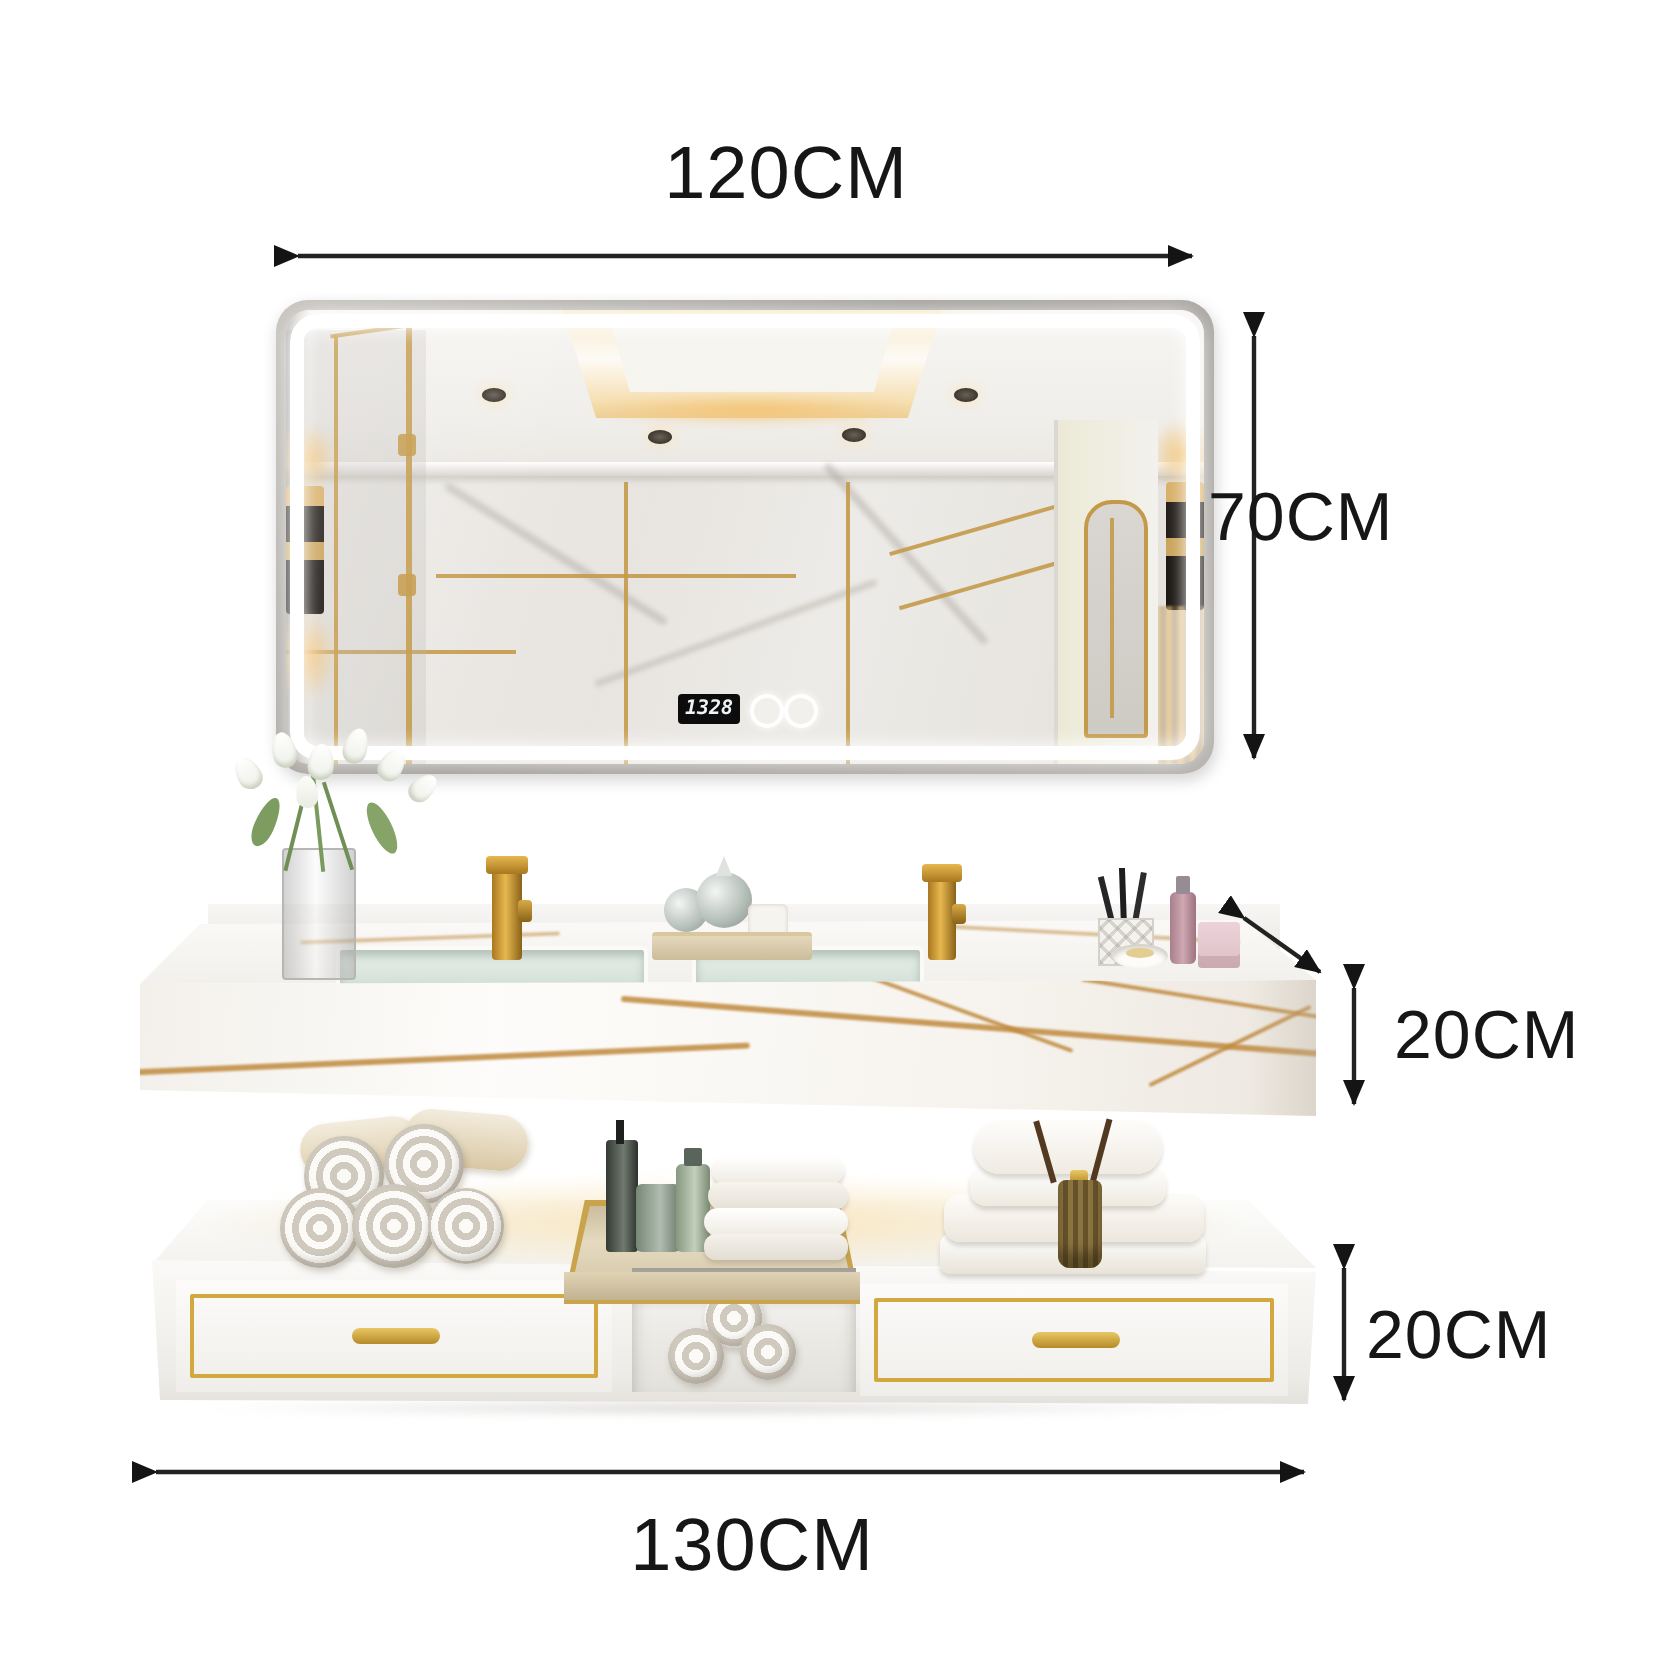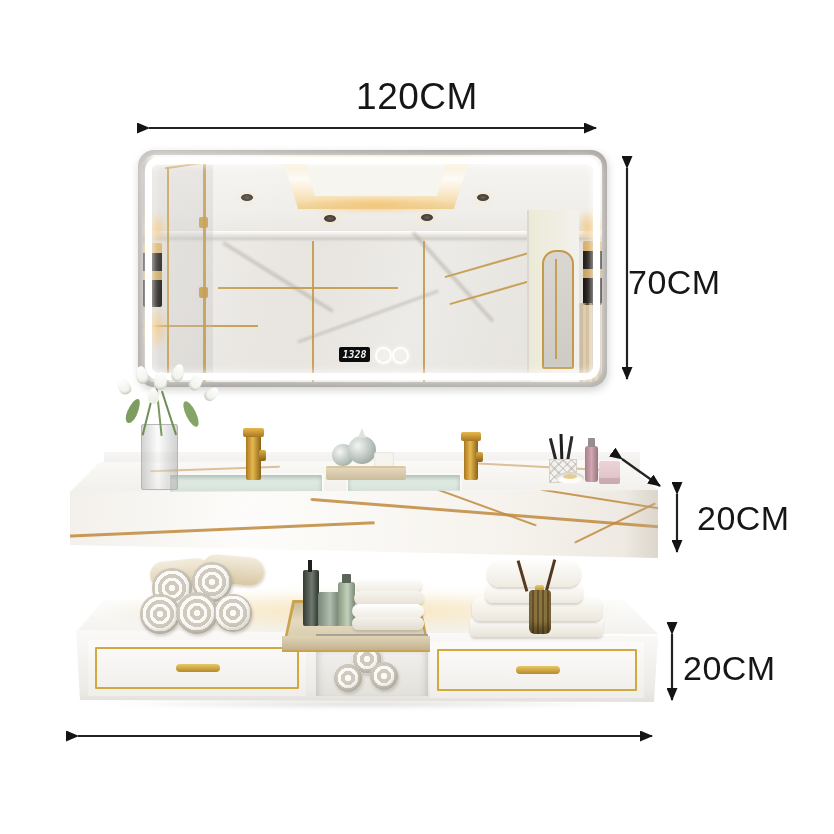--- a/index.html
+++ b/index.html
@@ -223,18 +223,19 @@
       <line x1="677" y1="494" x2="677" y2="552" stroke="#222" stroke-width="2.2" marker-start="url(#ah)" marker-end="url(#ah)"></line>
     </g>
     <g>
       <line x1="672" y1="634" x2="672" y2="700" stroke="#222" stroke-width="2.2" marker-start="url(#ah)" marker-end="url(#ah)"></line>
     </g>
     <g>
       <line x1="78" y1="736" x2="652" y2="736" stroke="#222" stroke-width="2.2" marker-start="url(#ah)" marker-end="url(#ah)"></line>
     </g>
   </svg>
 
-  <div class="lbl big ctr" style="left:393px;top:76px;margin-left:24px;">120CM</div>
-  <div class="lbl med" style="left:628px;top:240px;margin-top:23px;">70CM</div>
+  <div class="lbl big ctr" style="left:393px;top:66px;">120CM</div>
+  <div class="lbl med" style="left:604px;top:240px;">70CM</div>
   <div class="lbl med" style="left:697px;top:499px;">20CM</div>
   <div class="lbl med" style="left:683px;top:649px;">20CM</div>
+  <div class="lbl big ctr" style="left:376px;top:752px;">130CM</div>
 
 </div>
 
 </body></html>

